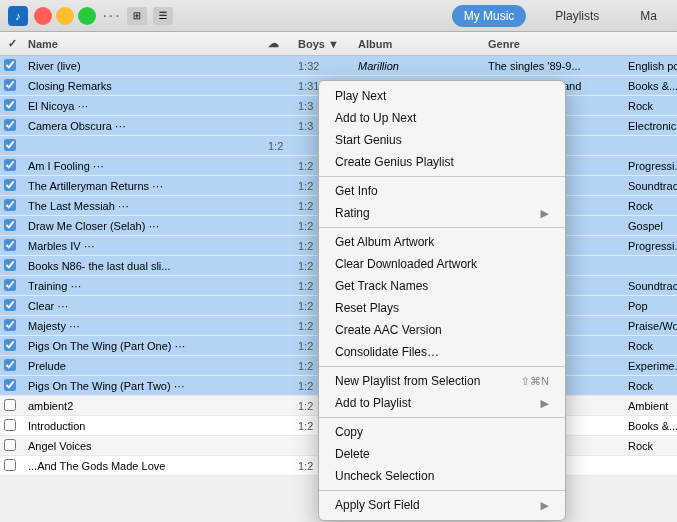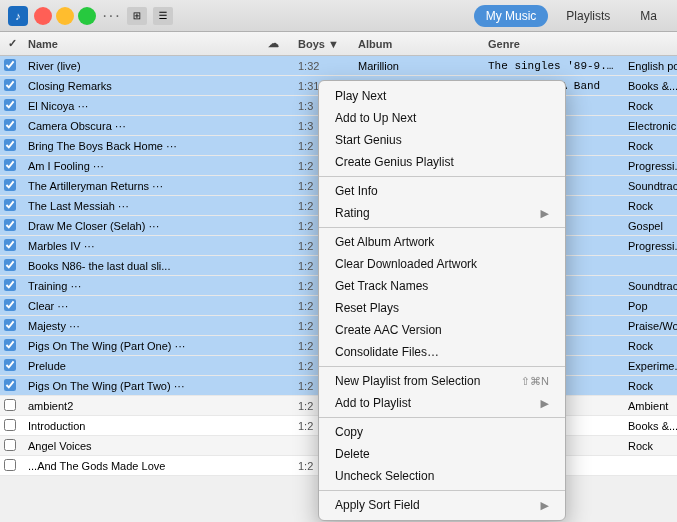--- a/index.html
+++ b/index.html
@@ -47,21 +47,21 @@
     .titlebar-btn {
       width: 18px;
       height: 18px;
       border-radius: 50%;
       border: none;
       cursor: pointer;
     }
     .nav-tabs {
       display: flex;
       align-items: flex-start;
-      gap: 6px;
+      gap: 17px;
     }
     .nav-tab {
       padding: 4px 12px;
       border-radius: 12px;
       font-size: 12px;
       cursor: pointer;
       border: none;
       background: transparent;
     }
     .nav-tab.active {
@@ -133,22 +133,22 @@
       text-overflow: ellipsis;
       display: flex;
       align-items: center;
       gap: 4px;
     }
     .row-cloud {
       text-align: center;
       color: #888;
     }
     .row-time { padding: 0 4px; color: #555; }
-    .row-artist { padding: 0 4px; white-space: nowrap; overflow: hidden; text-overflow: ellipsis; }
-    .row-album { padding: 0 4px; white-space: nowrap; overflow: hidden; text-overflow: ellipsis; font-family: Liberation Mono, monospace; }
+    .row-artist { padding: 0 4px; white-space: nowrap; overflow: hidden; text-overflow: ellipsis; font-style: italic; }
+    .row-album { padding: 0 4px; white-space: nowrap; overflow: hidden; text-overflow: ellipsis; }
     .row-genre { padding: 0 4px; white-space: nowrap; overflow: hidden; text-overflow: ellipsis; }
     .row-rating { padding: 0 4px; }
 
     
     .context-menu {
       position: absolute;
       top: 80px;
       left: 318px;
       width: 248px;
       background: #f5f5f5;
@@ -264,23 +264,20 @@
     <div class="row-time">1:3</div>
     <div class="row-artist"></div>
     <div class="row-album"></div>
     <div class="row-genre">Electronic...</div>
     <div class="row-rating"></div>
   </div>
     <div class="table-row highlighted">
     <div class="col">
       <input type="checkbox" class="row-check" checked="" style="">
     </div>
-    <div class="row-name">
-      <span>Bring The Boys Back Home ···</span>
-    </div>
     <div class="row-cloud"></div>
     <div class="row-time">1:2</div>
     <div class="row-artist"></div>
     <div class="row-album"></div>
     <div class="row-genre">Rock</div>
     <div class="row-rating"></div>
   </div>
     <div class="table-row highlighted">
     <div class="col">
       <input type="checkbox" class="row-check" checked="" style="">

